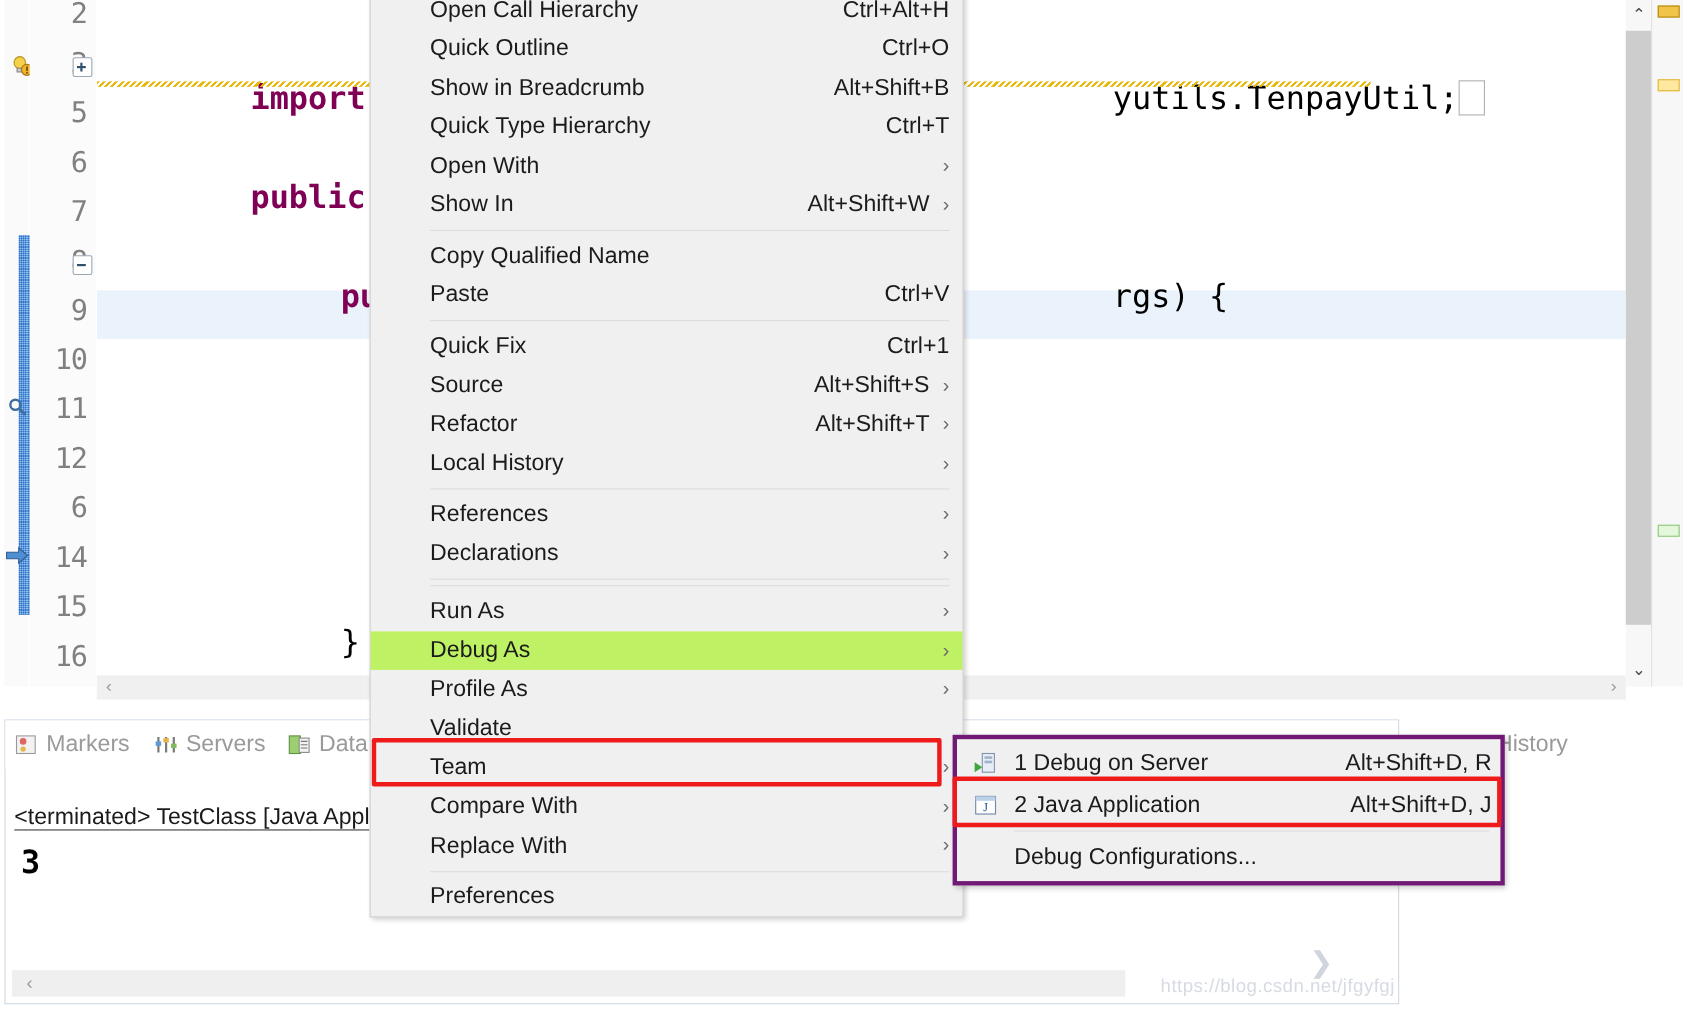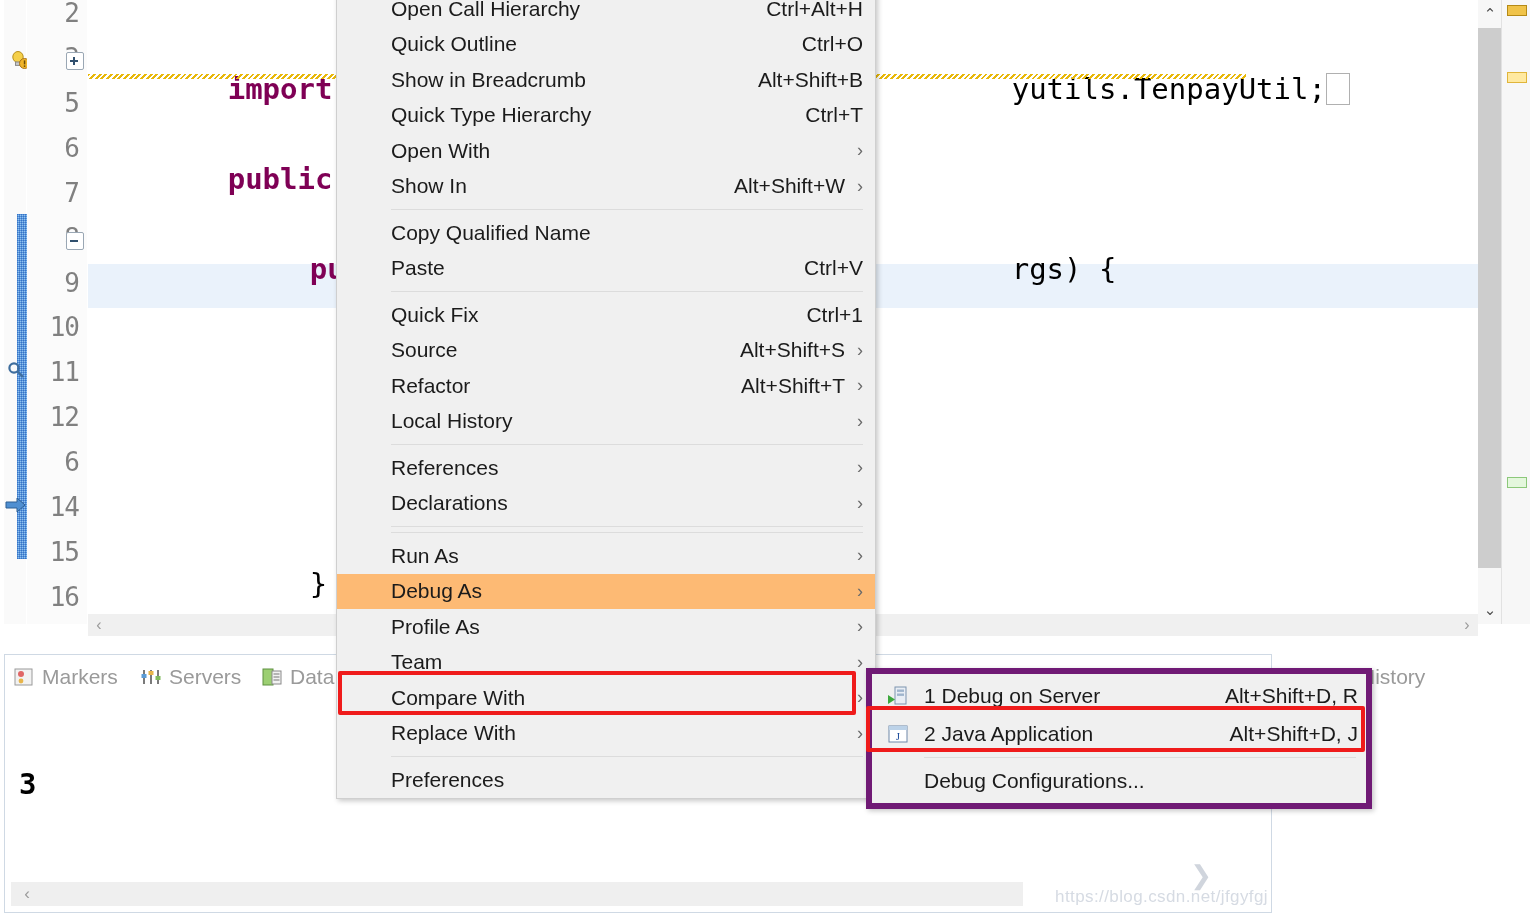--- a/index.html
+++ b/index.html
@@ -68,28 +68,28 @@
   .ctxmenu{position:absolute;left:336px;top:-14px;width:538px;background:#f0f0f0;
     border:1px solid #cfcfcf;box-shadow:2px 2px 5px rgba(0,0,0,.22);
     padding:4px 0 0 0;font-size:21px;color:#1b1b1b;}
   .ctxmenu .iconcol{position:absolute;left:0;top:0;bottom:0;width:46px;}
   .mi{position:relative;height:35.5px;display:flex;align-items:center;padding:0 12px 0 54px;white-space:nowrap;}
   .mi.disabled{color:#a2a2a2;}
   .mi .lbl{flex:0 0 auto;}
   .mi .acc{position:absolute;right:30px;color:inherit;}
   .mi .acc.noarrow{right:12px;}
   .mi .sub{position:absolute;right:12px;color:#6a6a6a;font-size:18px;}
-  .mi.sel{background:#fdba74;}
+  .mi.sel{background:#bef264;}
   .sep{height:1px;background:#dcdcdc;margin:5px 12px 5px 54px;}
   .redbox{position:absolute;border:4px solid #ef1b1b;border-radius:2px;pointer-events:none;}
   .mi-icon{position:absolute;left:14px;top:50%;transform:translateY(-50%);width:24px;height:24px;}
 
   
   .submenu{position:absolute;left:866px;top:668px;width:494px;background:#f0f0f0;
-    border:6px solid #701a75;box-shadow:2px 2px 5px rgba(0,0,0,.22);
+    border:4px solid #701a75;box-shadow:2px 2px 5px rgba(0,0,0,.22);
     padding:3px 0;font-size:21px;color:#1b1b1b;}
   .smi{position:relative;height:38px;display:flex;align-items:center;padding:0 16px 0 52px;white-space:nowrap;}
   .smi .acc{position:absolute;right:8px;}
   .smi-icon{position:absolute;left:14px;top:50%;transform:translateY(-50%);width:24px;height:24px;}
   .sm-sep{height:1px;background:#dcdcdc;margin:4px 10px 4px 52px;}
 </style>
 </head>
 <body>
 
 <div id="root">
@@ -273,20 +273,24 @@
           <svg viewBox="0 0 26 24" width="26" height="24">
               <rect x="2" y="5" width="20" height="15" fill="#fdfdfd" stroke="#b08a2a"></rect>
               <rect x="2" y="5" width="20" height="4" fill="#f0d79a"></rect>
               <path d="M6 18 q5 -8 14 -6 l0 6z" fill="#f3e2b0"></path>
               <path d="M18 3 l1.6 3.4 3.4 1.6 -3.4 1.6 -1.6 3.4 -1.6 -3.4 -3.4 -1.6 3.4 -1.6z" fill="#f2c14a"></path>
             </svg>
         </span>
         <span class="caret"></span>
       </div>
 
+      <div class="console-head">
+        <u><span>&lt;terminated&gt;</span>
+        <span>TestClass [Java Appl</span></u>
+      </div>
 
       <div class="console-out">3</div>
 
       <div class="bh-scroll"></div>
       <div class="bh-left">‹</div>
     </div>
 
     <div class="wm-arrow">❯</div>
     <div class="watermark">https://blog.csdn.net/jfgyfgj</div>
   </div>
@@ -371,20 +375,23 @@
       <span class="lbl">Run As</span>
       <span class="sub">›</span>
     </div>
     <div class="mi sel">
       <span class="lbl">Debug As</span>
       <span class="sub">›</span>
     </div>
     <div class="mi">
       <span class="lbl">Profile As</span>
       <span class="sub">›</span>
+    </div>
+    <div class="mi">
+      <span class="lbl">Validate</span>
     </div>
     <div class="mi">
       <span class="lbl">Team</span>
       <span class="sub">›</span>
     </div>
     <div class="mi">
       <span class="lbl">Compare With</span>
       <span class="sub">›</span>
     </div>
     <div class="mi">

